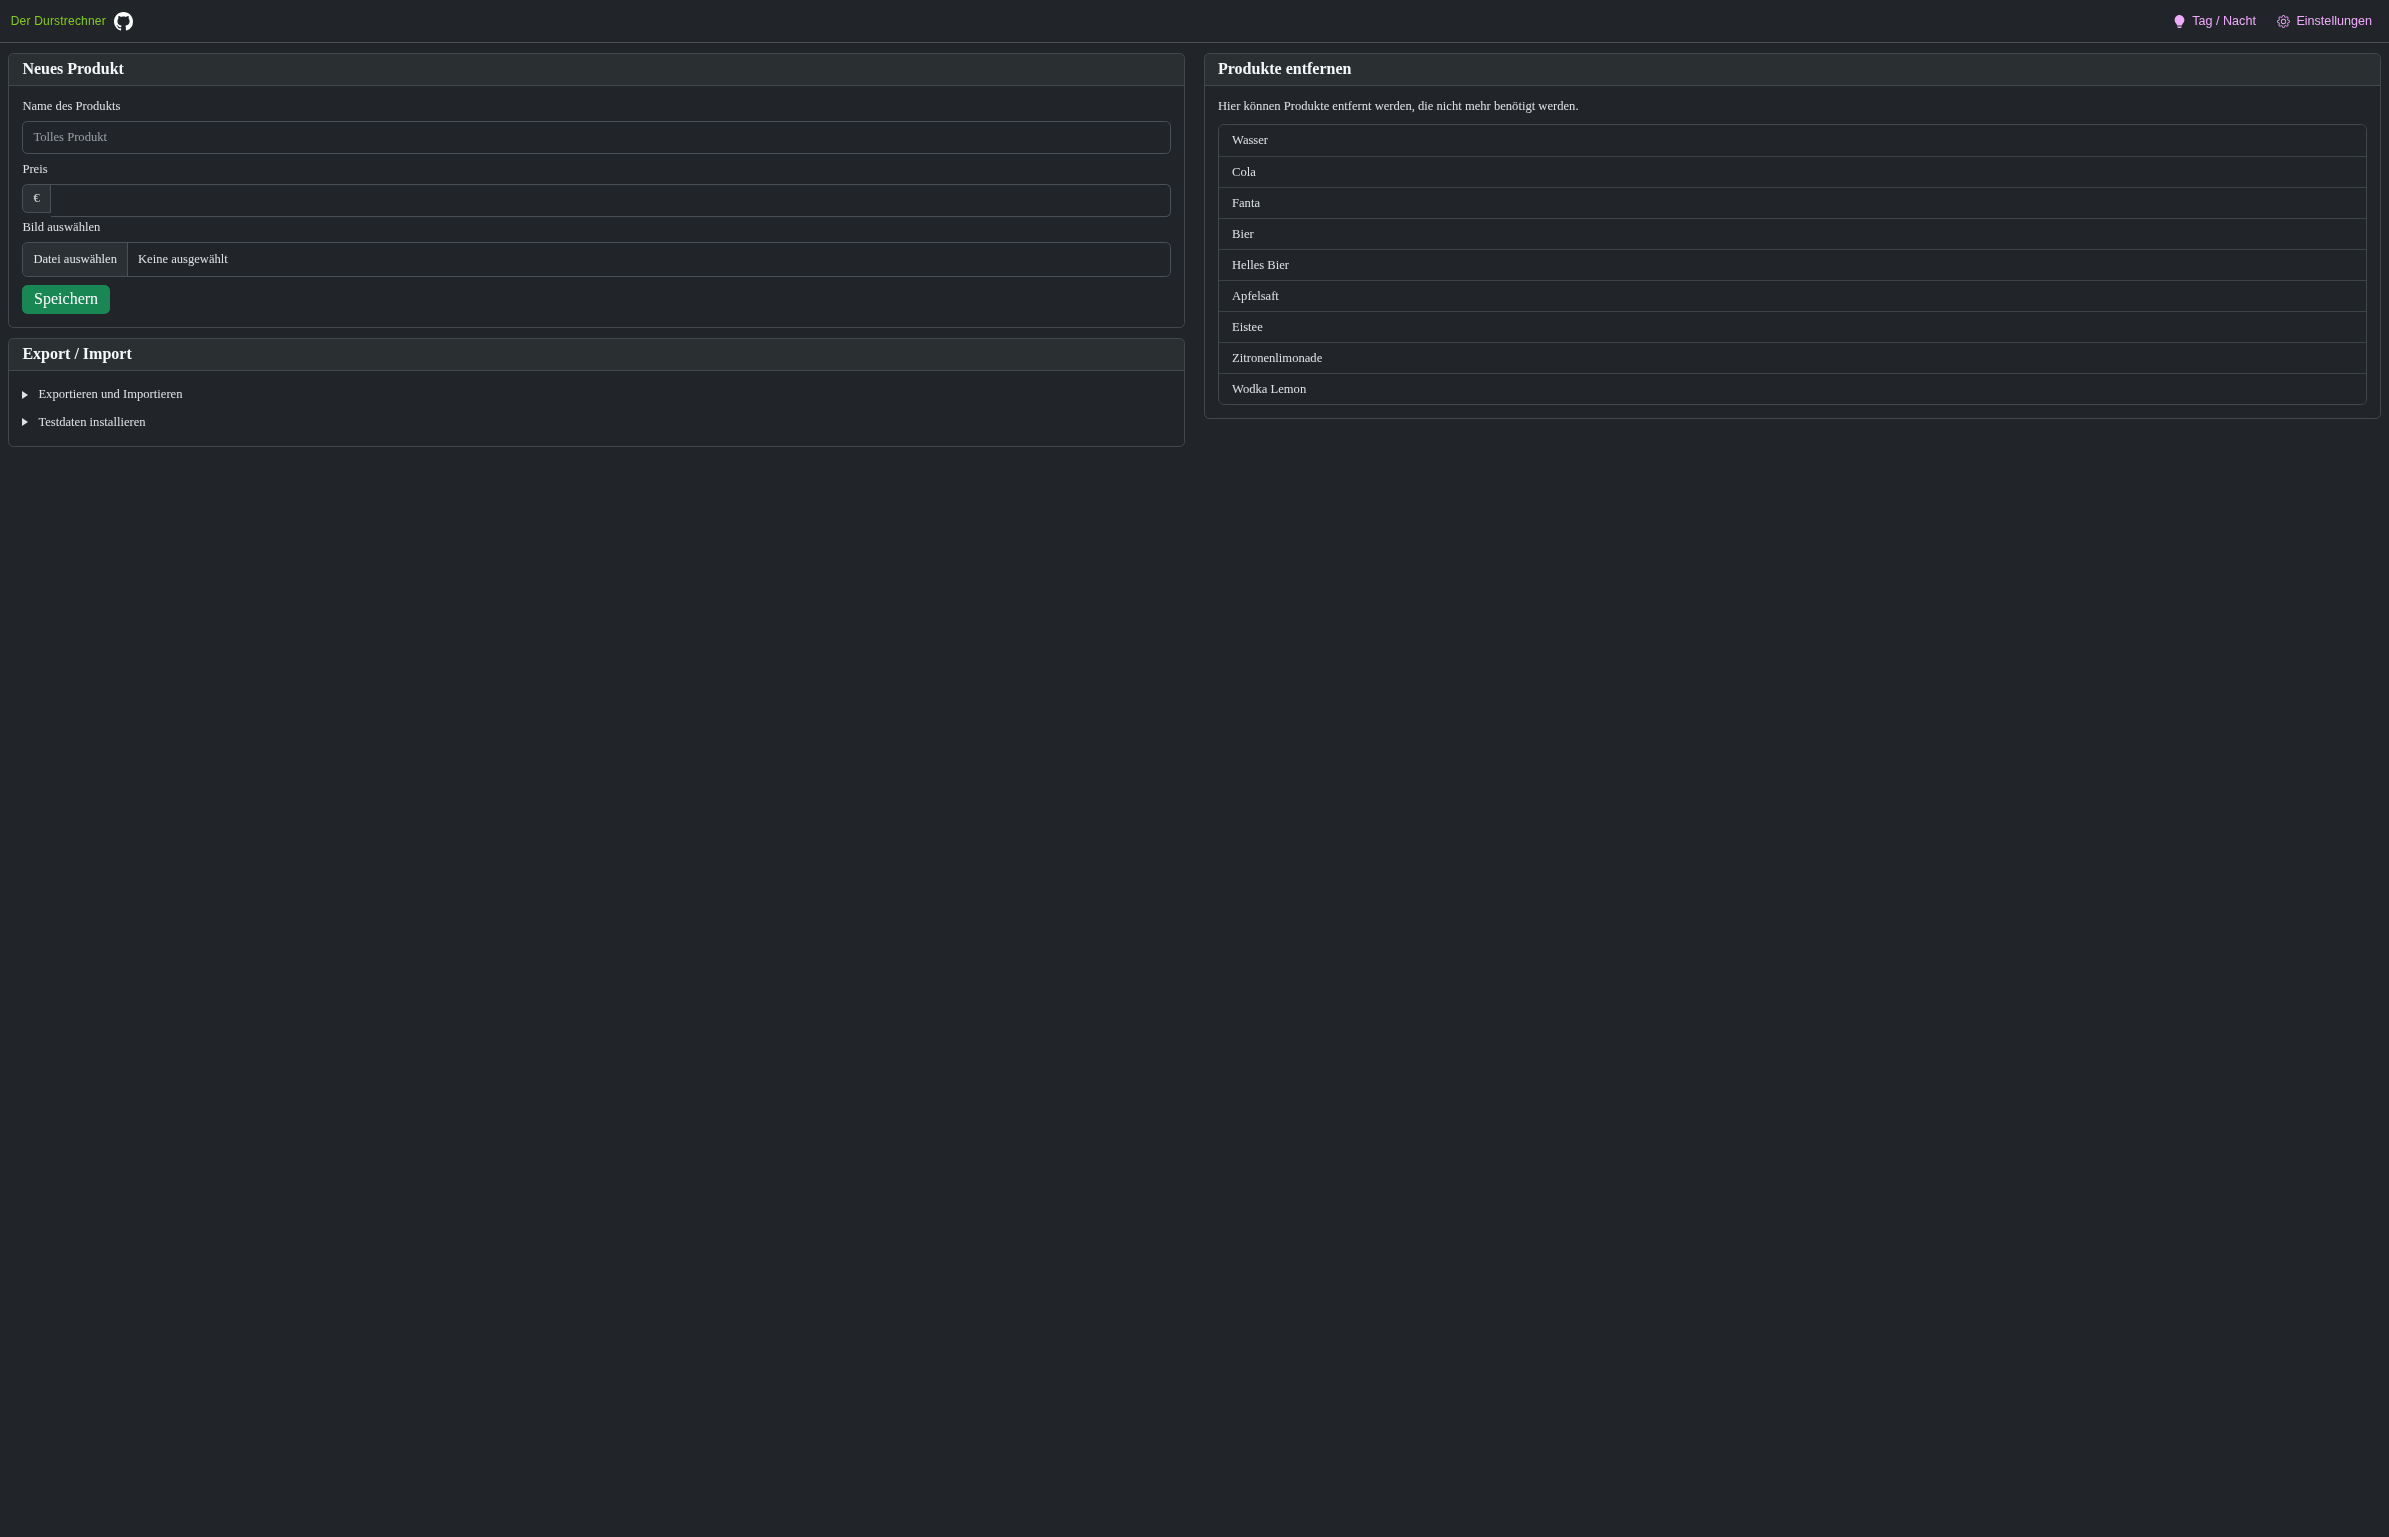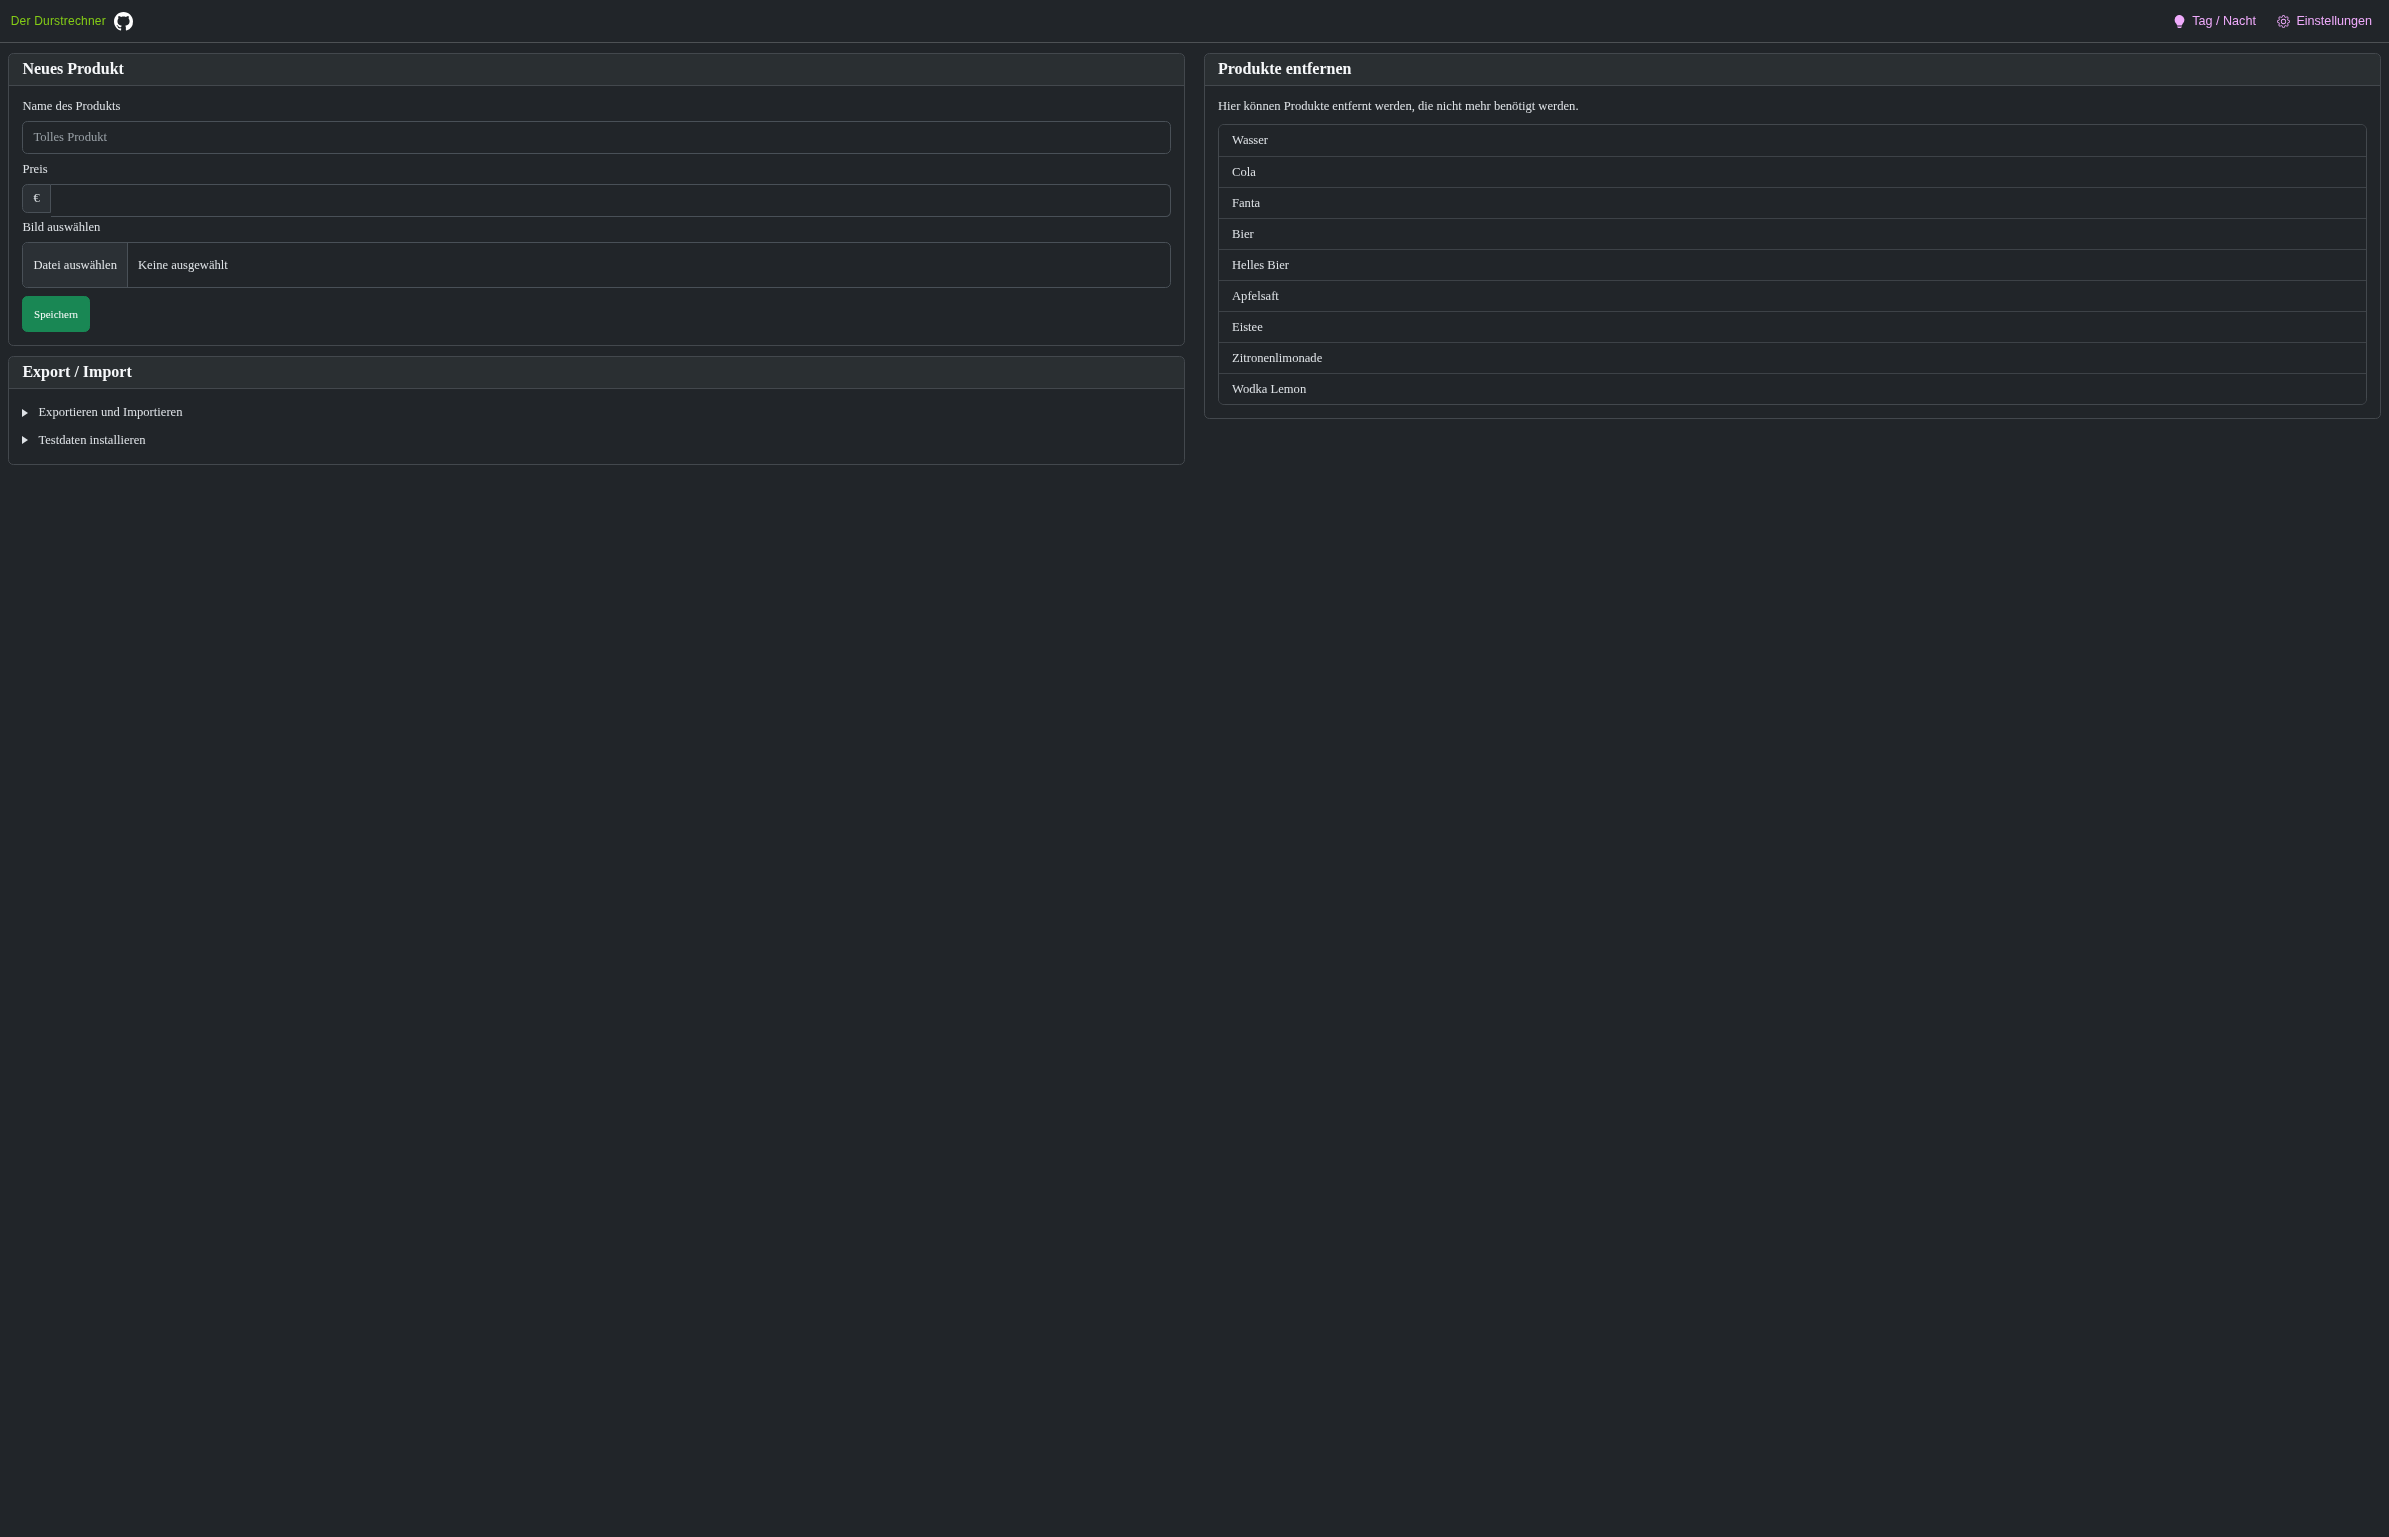--- a/index.html
+++ b/index.html
@@ -81,44 +81,44 @@
     padding: 4.6px 10px;
     background: #2b3035;
     border: 0.8px solid #495057;
     border-radius: 5.3px 0 0 5.3px;
     color: #dee2e6;
   }
   .input-group .text-input { border-left: 0; border-radius: 0 5.3px 5.3px 0; flex: 1 1 auto; }
 
   .file-input {
     display: flex;
-    height: 46px;
+    height: 35px;
     border: 0.8px solid #495057;
     border-radius: 5.3px;
     overflow: hidden;
     cursor: pointer;
   }
   .file-btn {
     display: flex; align-items: center;
     padding: 4.6px 10px;
     background: #2b3035;
     border-right: 0.8px solid #495057;
     color: #e4e7ea;
     white-space: nowrap;
   }
   .file-status { display: flex; align-items: center; padding: 4.6px 10px; color: #dee2e6; }
 
   .btn-save {
-    height: 36px;
+    height: 29px;
     padding: 4.6px 10.7px;
     background: #198754;
     border: 0.8px solid #198754;
     border-radius: 5.3px;
     color: #ffffff;
-    font-size: 11px;
+    font-size: 16px;
     font-family: inherit;
     cursor: pointer;
   }
 
   
   .summary-row {
     display: flex; align-items: center; gap: 10px;
     padding: 3.1px 0;
     cursor: pointer;
     color: #dee2e6;

